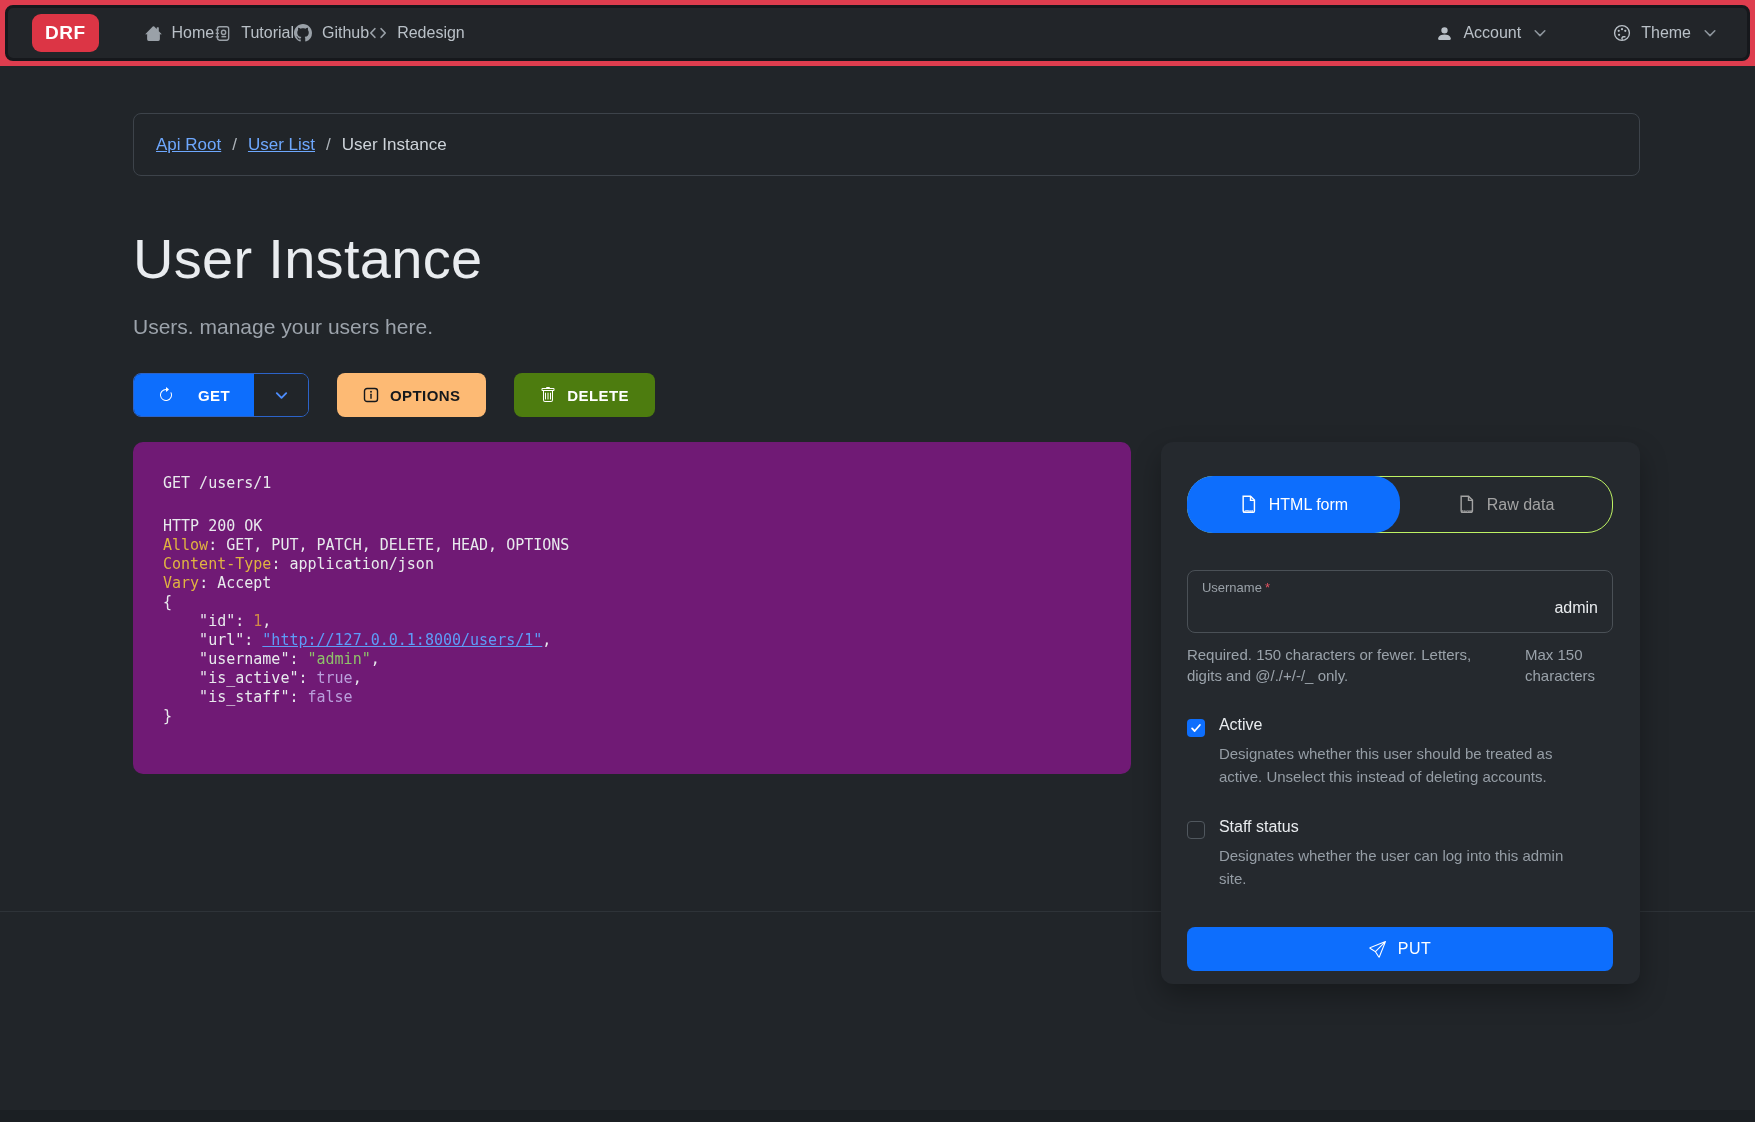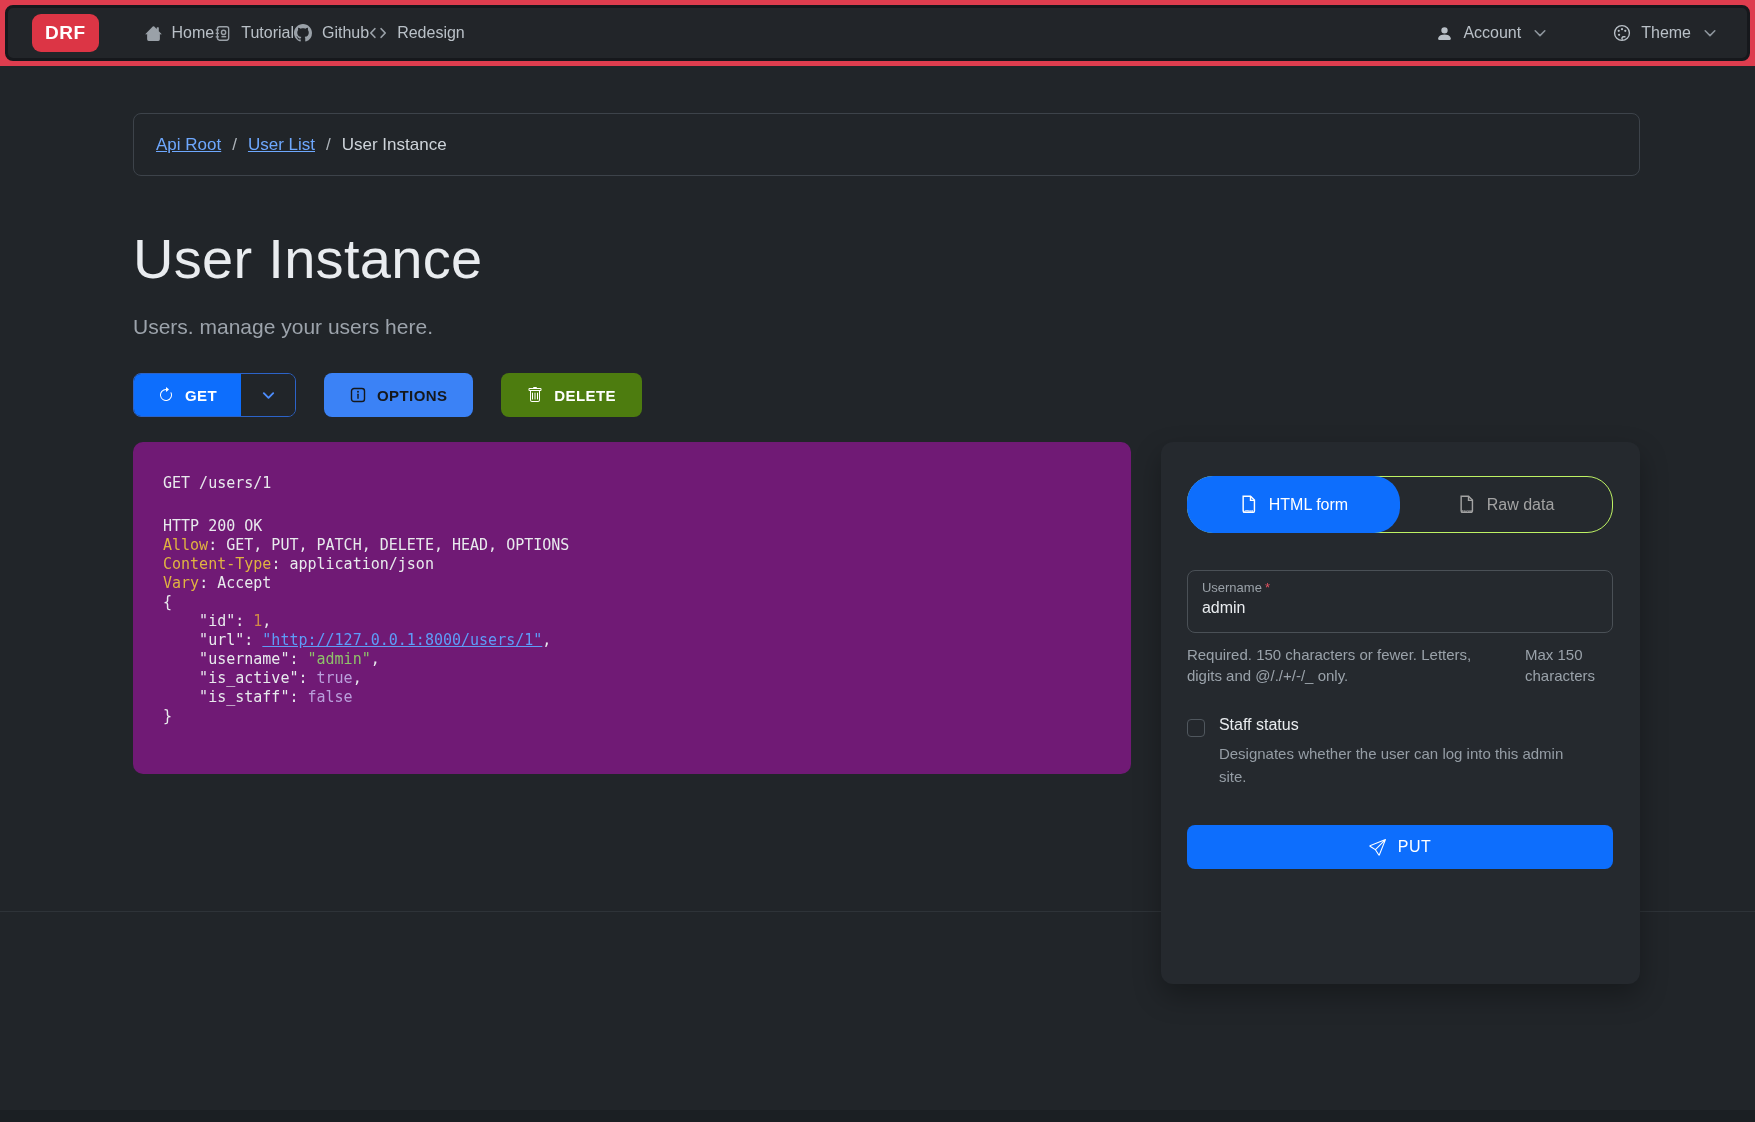--- a/index.html
+++ b/index.html
@@ -40,25 +40,25 @@
   .bc-sep { color:#aeb4ba; }
 
   .page-title { margin-top:50px; font-size:56px; font-weight:400; color:#e9ecef; letter-spacing:.3px; }
   .page-subtitle { margin-top:24px; font-size:21px; color:#9ca3ab; }
 
   .btn-row { margin-top:34px; display:flex; align-items:center; gap:28px; }
   .btn { display:flex; align-items:center; justify-content:center; gap:11px;
          height:44px; border-radius:8px; font-size:15px; font-weight:600;
          letter-spacing:.4px; cursor:pointer; border:none; }
   .get-group { display:flex; height:44px; border:1px solid #2c63c8; border-radius:8px; overflow:hidden; }
-  .get-main { background:#0d6efd; color:#fff; display:flex; align-items:center; gap:11px;
+  .get-main { background:#0d6efd; color:#fff; display:flex; align-items:center; gap:24px;
               padding:0 24px; font-size:15px; font-weight:600; letter-spacing:.4px; cursor:pointer; }
   .get-caret { width:54px; background:#212529; display:flex; align-items:center; justify-content:center;
                color:#4d8dfd; cursor:pointer; }
-  .btn-options { background:#3b82f6; color:#15181c; padding:15px 26px; }
+  .btn-options { background:#fdba74; color:#15181c; padding:15px 26px; }
   .btn-delete  { background:#4d7c0f; color:#fff; padding:0 26px; }
 
   
   .content-row { margin-top:25px; display:flex; gap:30px; align-items:flex-start; }
 
   .code-panel {
     width:1000px; height:332px; background:#701a75; border-radius:10px;
     padding:32px 0 0 30px;
     font-family:"DejaVu Sans Mono", monospace; font-size:15px; line-height:19px; color:#e8eaed;
   }
@@ -80,21 +80,21 @@
   .tabs { height:57px; border:1px solid #bef264; border-radius:26px; display:flex; }
   .tab { flex:1; display:flex; align-items:center; justify-content:center; gap:11px;
          font-size:16px; cursor:pointer; }
   .tab.active { background:#0d6efd; color:#fff; border-radius:26px; font-weight:500; margin:-1px; }
   .tab.inactive { color:#a3a3a3; }
 
   .field-box { margin-top:37px; border:1px solid #4a5056; border-radius:8px; padding:9px 14px 15px; }
   .field-label { font-size:13px; color:#9aa1a8; }
   .req { color:#e05260; margin-left:3px; }
   .field-input { width:100%; border:none; outline:none; background:transparent; color:#e9ecef;
-                 font-size:16px; margin-top:4px; font-family:"Liberation Sans", sans-serif; }
+                 font-size:16px; margin-top:4px; font-family:"Liberation Sans", sans-serif;text-align:right; }
   .help-row { margin-top:11px; display:flex; justify-content:space-between;
               color:#9aa2aa; font-size:15px; line-height:21px; }
   .help-left { width:305px; }
   .help-right { width:88px; }
 
   .cb-row { margin-top:30px; display:grid; grid-template-columns:18px 1fr; column-gap:14px; }
   .cb { width:18px; height:18px; border-radius:4px; margin-top:3px; cursor:pointer;
         display:flex; align-items:center; justify-content:center; }
   .cb.checked { background:#0d6efd; }
   .cb.unchecked { background:#24282d; border:1px solid #50575e; }
@@ -292,20 +292,31 @@
 
       <div class="field-box">
         <div class="field-label"><span>Username</span><span class="req">*</span></div>
         <input class="field-input" value="admin" style="">
       </div>
       <div class="help-row">
         <div class="help-left">Required. 150 characters or fewer. Letters, digits and @/./+/-/_ only.</div>
         <div class="help-right">Max 150 characters</div>
       </div>
 
+      <div class="cb-row">
+        <div class="cb checked">
+          <span>
+            <svg width="12" height="12" viewBox="0 0 16 16" fill="none" stroke="#fff" stroke-width="2.4" stroke-linecap="round" stroke-linejoin="round">
+                <path d="M2.8 8.6l3.4 3.4 7-8"></path>
+              </svg>
+          </span>
+        </div>
+        <div class="cb-label">Active</div>
+        <div class="cb-desc">Designates whether this user should be treated as active. Unselect this instead of deleting accounts.</div>
+      </div>
 
       <div class="cb-row">
         <div class="cb unchecked"></div>
         <div class="cb-label">Staff status</div>
         <div class="cb-desc">Designates whether the user can log into this admin site.</div>
       </div>
 
       <button class="put-btn">
         <span>
           <svg width="17" height="17" viewBox="0 0 16 16" fill="currentColor">

